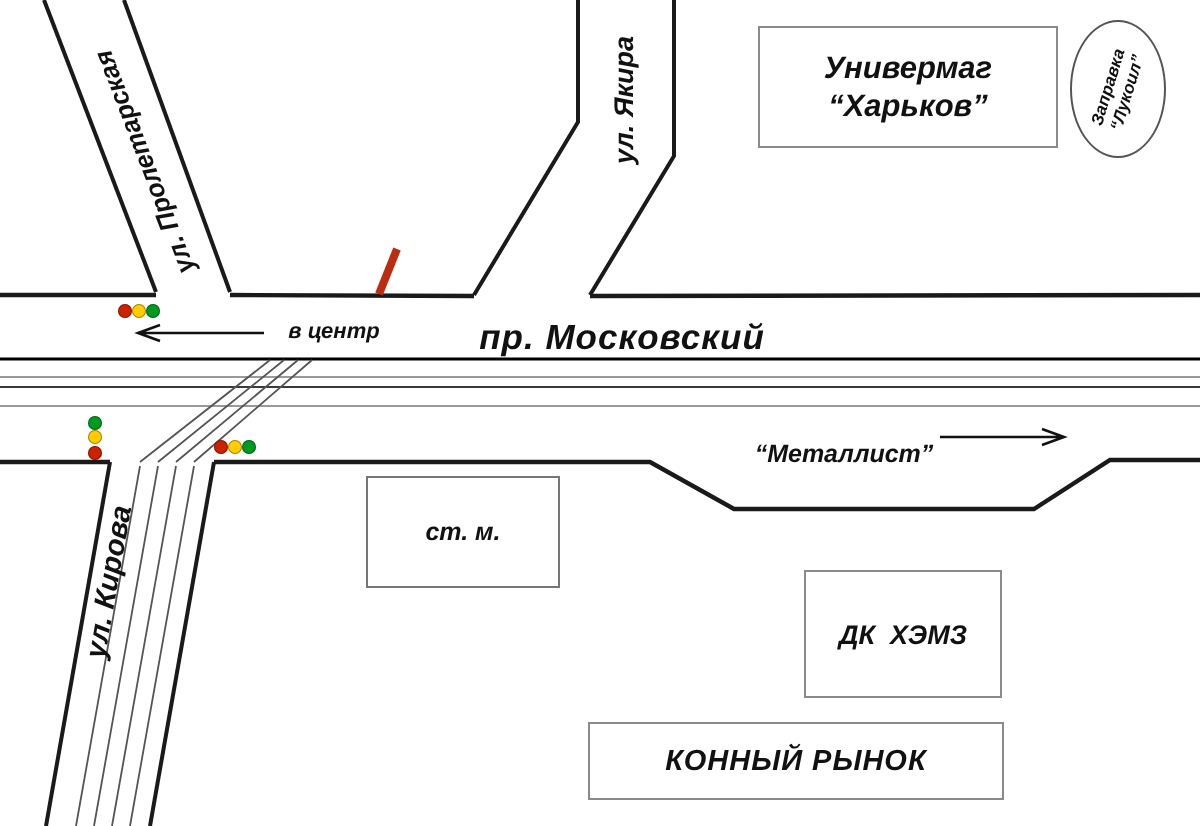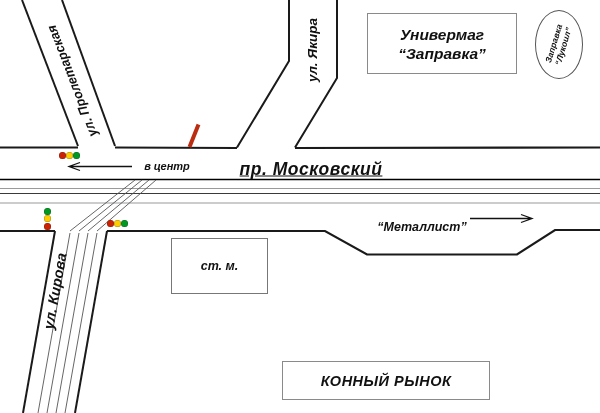--- a/index.html
+++ b/index.html
@@ -3,21 +3,21 @@
 <meta charset="utf-8">
 <style>
   html,body{margin:0;padding:0;background:#fff;}
   #map{position:relative;width:600px;height:413px;background:#ffffff;overflow:hidden;
        font-family:"Liberation Sans",sans-serif;color:#111;}
   #map svg{position:absolute;left:0;top:0;}
   .lbl{position:absolute;font-weight:bold;font-style:italic;white-space:nowrap;
        transform:translate(-50%,-50%);color:#111;}
   .box{position:absolute;border:1px solid #8a8a8a;background:#fff;display:flex;
        flex-direction:column;align-items:center;justify-content:center;
-       font-weight:bold;font-style:italic;text-align:center;color:#111;}
+       font-weight:bold;font-style:italic;text-align:center;color:#111;margin-left:12px;}
   .dot{position:absolute;width:7px;height:7px;border-radius:50%;
        box-shadow:0 0 0 0.5px rgba(0,0,0,.35) inset;}
   .ellipse{position:absolute;left:535px;top:10px;width:46px;height:67px;
        border:1.2px solid #555;border-radius:50%;background:#fff;}
   .ellipse .inner{position:absolute;left:50%;top:50%;transform:translate(-50%,-50%) rotate(-73deg);
        font-weight:bold;font-style:italic;font-size:8.5px;line-height:9.5px;
        text-align:center;white-space:nowrap;color:#111;}
 </style>
 </head>
 <body>
@@ -52,42 +52,45 @@
     <path d="M132,166.5 L70,166.5 M80,162.5 L69,166.5 L80,170.5" stroke="#111" stroke-width="1.3" fill="none"></path>
 
     <path d="M470,218.5 L531,218.5 M521,214.5 L532,218.5 L521,222.5" stroke="#111" stroke-width="1.3" fill="none"></path>
 
     <line x1="189.5" y1="147" x2="198.5" y2="124.5" stroke-width="4" stroke="#bb2d10"></line>
   </svg>
 
   <div class="lbl" style="left:72px;top:81px;font-size:13px;transform:translate(-50%,-50%) rotate(-111deg);">ул. Пролетарская</div>
   <div class="lbl" style="left:312px;top:50px;font-size:13.5px;transform:translate(-50%,-50%) rotate(-90deg);">ул. Якира</div>
   <div class="lbl" style="left:55px;top:291px;font-size:14.5px;transform:translate(-50%,-50%) rotate(-80deg);">ул. Кирова</div>
-  <div class="lbl" style="left:311px;top:169px;font-size:17.5px;letter-spacing:.5px;text-decoration:underline;">пр. Московский</div>
+  <div class="lbl" style="left:311px;top:169px;font-size:17.5px;letter-spacing:.5px;">пр. Московский</div>
 
   <div class="lbl" style="left:167px;top:166px;font-size:11px;">в центр</div>
   <div class="lbl" style="left:422px;top:221px;font-size:12.5px;line-height:13px;text-align:center;transform:translate(-50%,-50%);"><br>
        <span>“Металлист”</span></div>
 
   <div class="box" style="left:367px;top:13px;width:148px;height:59px;font-size:15.5px;line-height:19px;">
     <span>Универмаг</span>
-    <span>“Заправка”</span>
+    <span>“Харьков”</span>
   </div>
 
   <div class="ellipse">
     <div class="inner">
       <span>Заправка</span><br>
       <span>“Лукоил”</span>
     </div>
   </div>
 
   <div class="box" style="left:171px;top:238px;width:95px;height:54px;font-size:12.5px;line-height:14px;border-color:#777;">
     <span>ст. м.</span>
   </div>
 
+  <div class="box" style="left:390px;top:285px;width:97px;height:62px;font-size:13.5px;white-space:pre;">
+    <span style="white-space:pre;">ДК  ХЭМЗ</span>
+  </div>
 
   <div class="box" style="left:282px;top:361px;width:206px;height:37px;font-size:14.5px;letter-spacing:.5px;">
     <span>КОННЫЙ РЫНОК</span>
   </div>
 
   <div>
     <div class="dot" style="left: 59px; top: 152px; background-color: rgb(204, 34, 0);"></div>
     <div class="dot" style="left: 66px; top: 152px; background-color: rgb(255, 204, 0);"></div>
     <div class="dot" style="left: 73px; top: 152px; background-color: rgb(0, 153, 34);"></div>
   </div>

